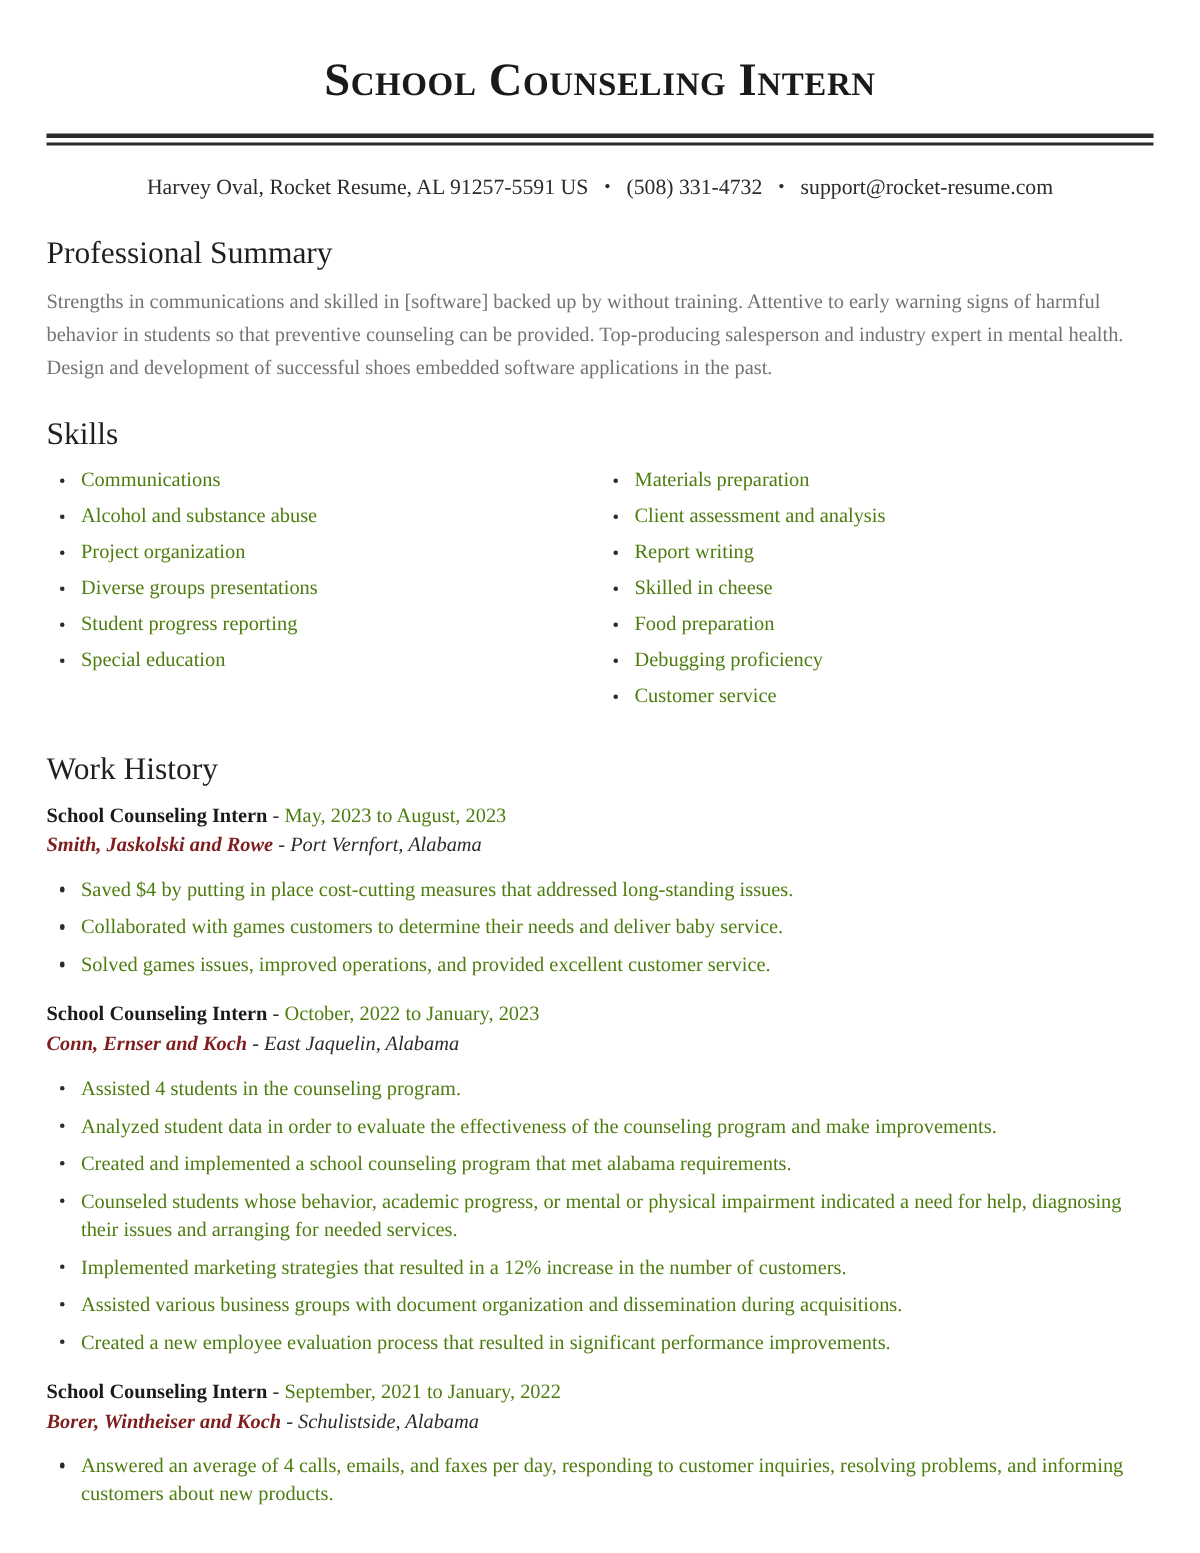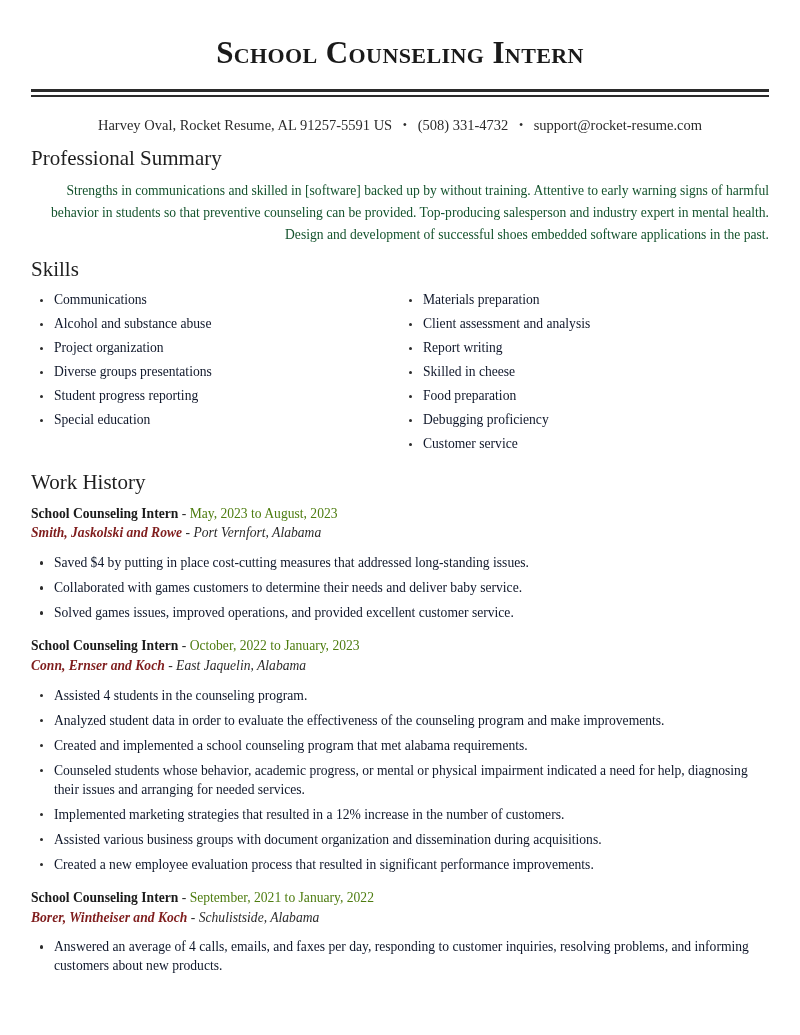--- a/index.html
+++ b/index.html
@@ -57,34 +57,34 @@
     line-height: 1.3;
   }
   .contact-sep {
     padding: 0 7px;
     font-size: 12px;
     vertical-align: 1px;
   }
 
   
   .section {
-    margin-top: 11px;
+    margin-top: 21px;
   }
   .section-title {
     font-size: 21px;
     font-weight: 400;
     color: #1f1f1f;
     line-height: 1.2;
     margin: 0 0 9px 0;
   }
   .summary-text {
     font-size: 13.6px;
     line-height: 1.62;
-    color: #14532d;
-    text-align: right;
+    color: #737373;
+    text-align: left;
     margin: 0;
   }
 
   
   .skills-cols {
     display: flex;
     gap: 0;
     margin-top: 2px;
   }
   .skills-col {
@@ -95,21 +95,21 @@
     list-style: none;
     margin: 0;
     padding: 0;
   }
   ul.bullets > li {
     position: relative;
     padding-left: 23px;
     font-size: 13.6px;
     line-height: 1.35;
     margin-bottom: 4.2px;
-    color: #0f172a;
+    color: #4d7c0f;
     font-family: Liberation Serif, serif;
   }
   ul.bullets > li::before {
     content: "";
     position: absolute;
     left: 9px;
     top: 8px;
     width: 3.4px;
     height: 3.4px;
     border-radius: 50%;

